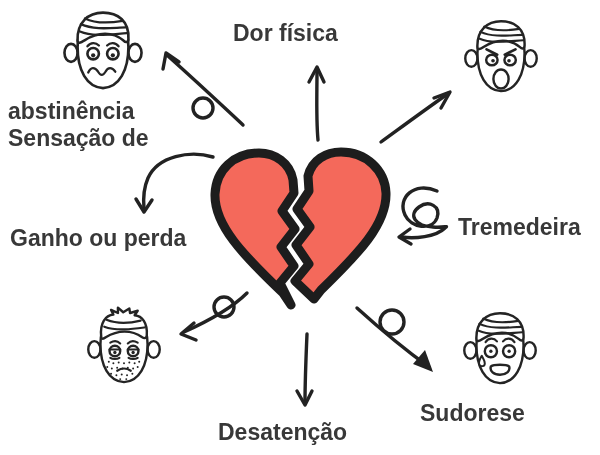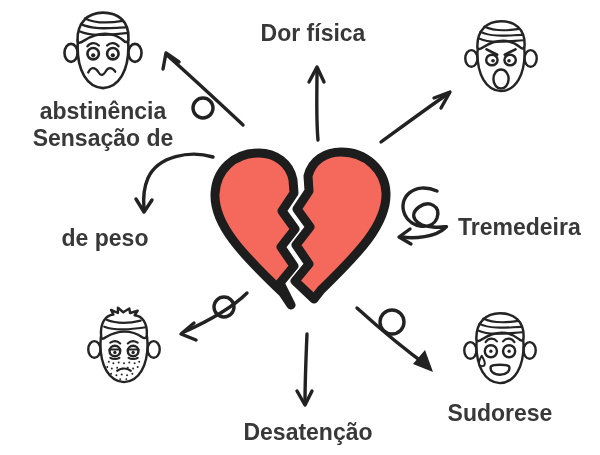--- a/index.html
+++ b/index.html
@@ -4,21 +4,21 @@
 <style>
   html,body{margin:0;padding:0;background:#ffffff;}
   .stage{
     position:relative;width:600px;height:455px;background:#ffffff;
     font-family:"Liberation Sans","DejaVu Sans",sans-serif;overflow:hidden;
   }
   .overlay{position:absolute;left:0;top:0;width:600px;height:455px;}
   .face{position:absolute;}
   .label{
     position:absolute;font-weight:700;color:#383838;font-size:23px;
-    line-height:1.17;text-align:center;white-space:nowrap;
+    line-height:1.17;white-space:nowrap;
   }
   .label span{display:block;}
   .lb-abst{left:8px;top:98px;width:190px;}
   .lb-dor{left:233px;top:20px;width:160px;}
   .lb-estresse{left:425px;top:110px;width:160px;}
   .lb-ganho{left:10px;top:225px;width:190px;}
   .lb-trem{left:458px;top:214px;width:150px;text-align:left;}
   .lb-insonia{left:44px;top:398px;width:160px;}
   .lb-desat{left:218px;top:419px;width:180px;}
   .lb-sudor{left:420px;top:400px;width:160px;}
@@ -183,21 +183,21 @@
     <span>abstinência</span>
     <span>Sensação de</span>
   </div>
 
   <div class="label lb-dor">
     <span>Dor física</span>
   </div>
 
 
   <div class="label lb-ganho">
-    <span>de peso</span>
+    <span>Ganho ou perda</span>
   </div>
 
   <div class="label lb-trem">
     <span>Tremedeira</span>
   </div>
 
 
   <div class="label lb-desat">
     <span>Desatenção</span>
   </div>

